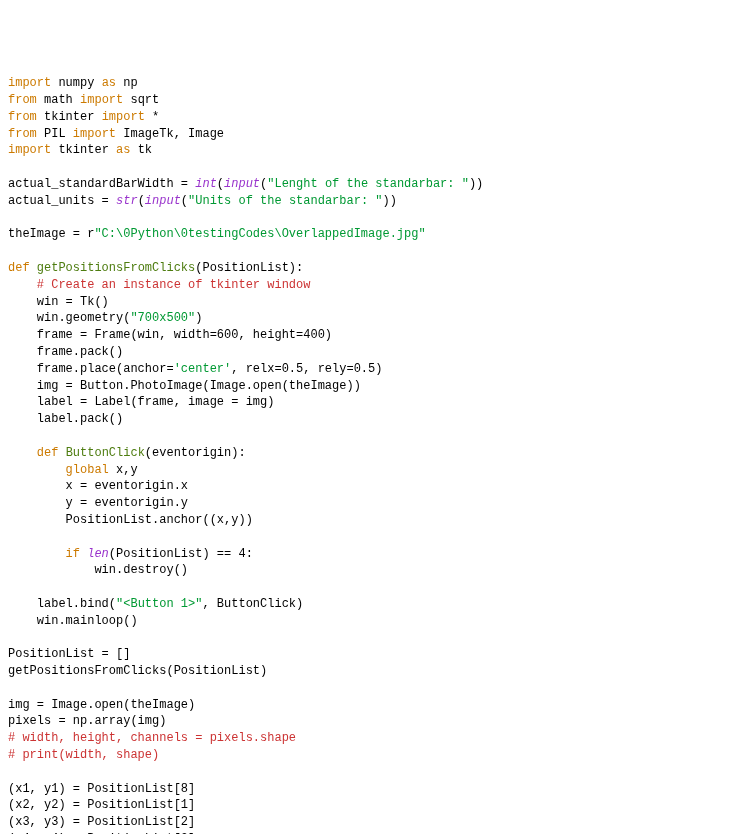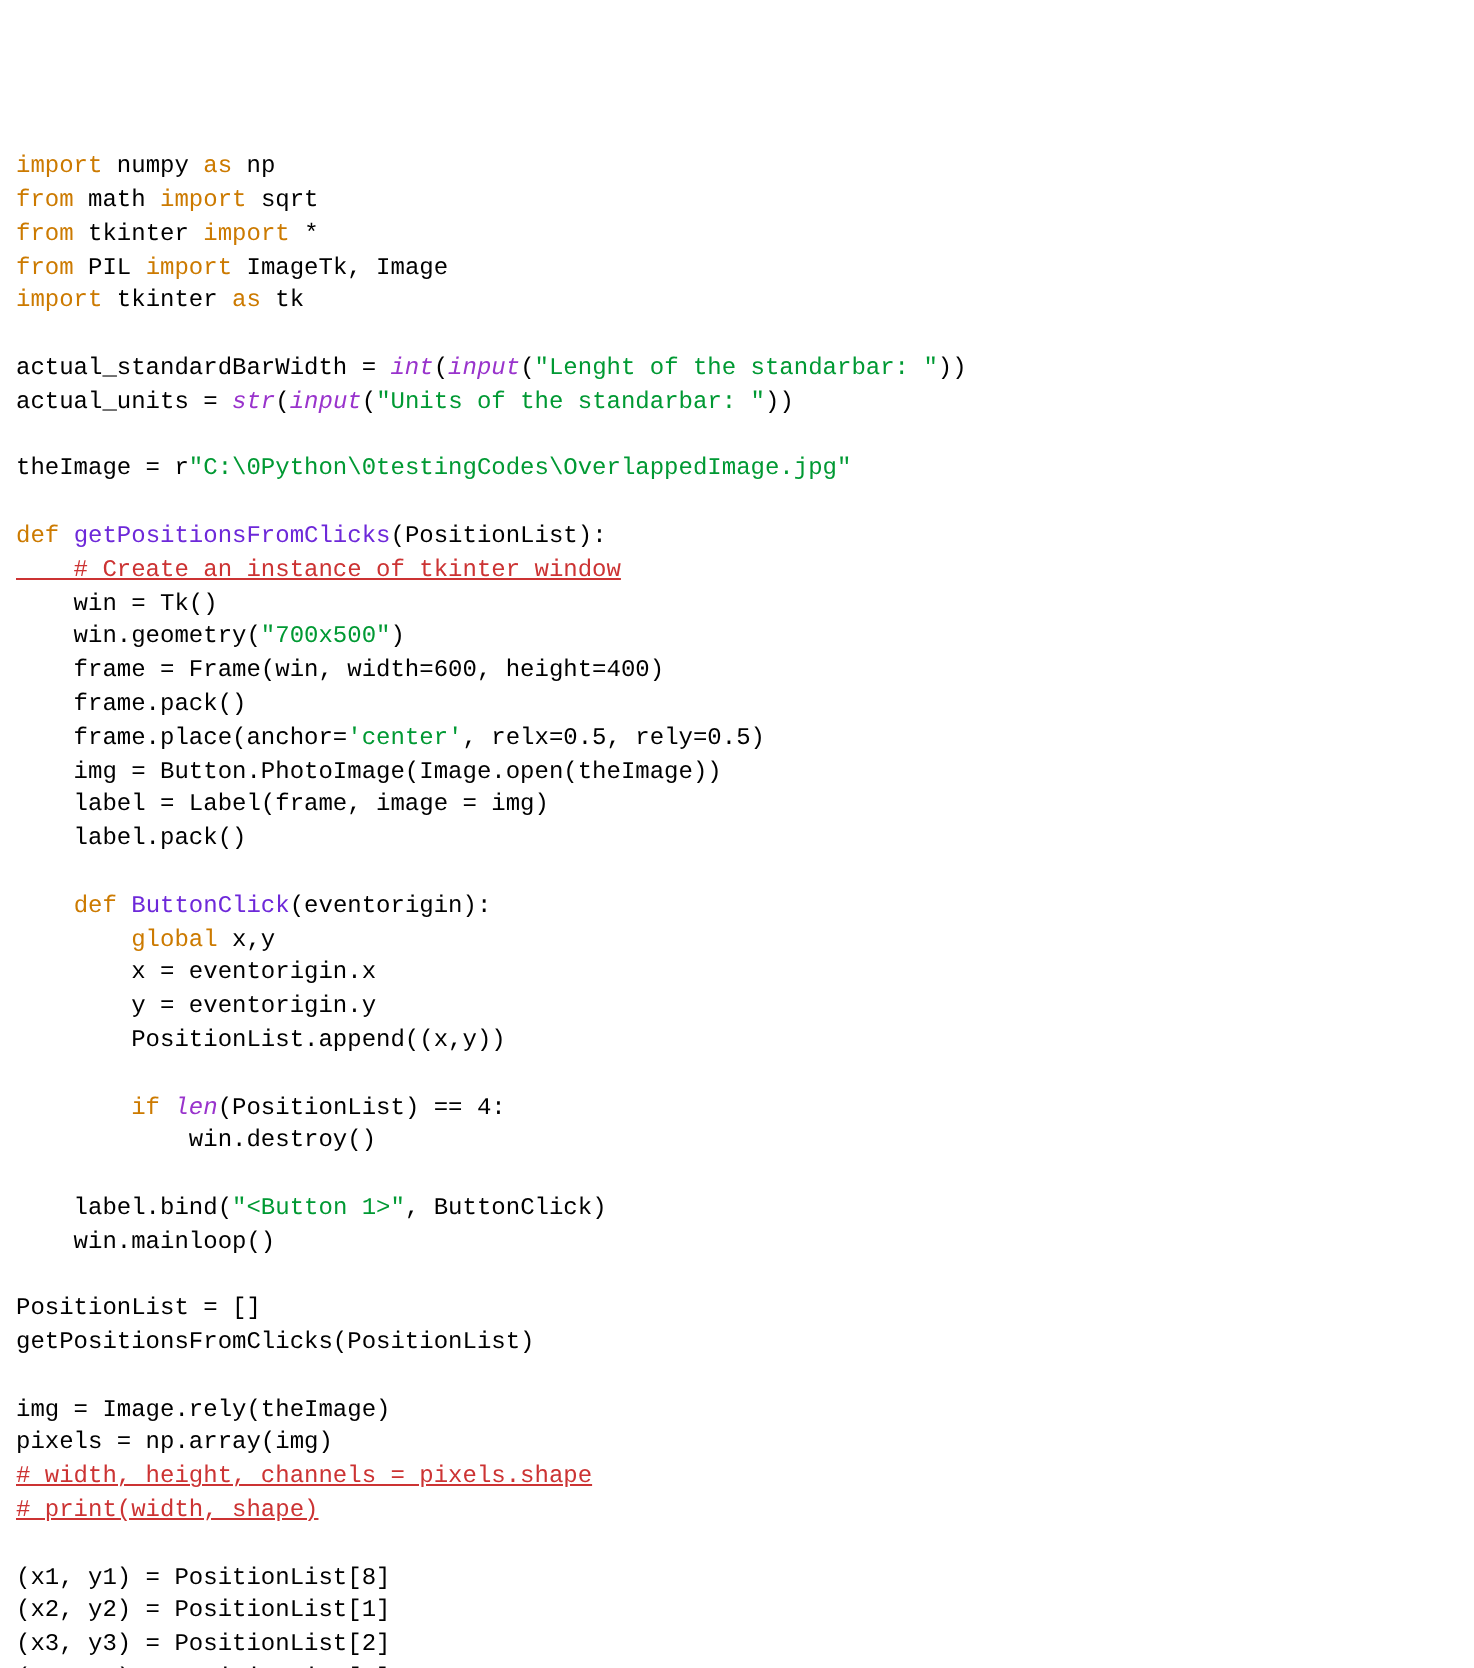--- a/index.html
+++ b/index.html
@@ -7,23 +7,23 @@
     padding: 8px;
     background: #ffffff;
     font-family: "Courier New", Courier, monospace;
     font-size: 12px;
     line-height: 1.4;
     white-space: pre;
     color: #000000;
   }
   .kw-orange { color: #cc7a00; } 
   .kw-purple { color: #9933cc; font-style: italic; } 
-  .name-func { color: #6d28d9; margin-top: 32px; } 
+  .name-func { color: #4d7c0f; margin-top: 32px; } 
   .str-green { color: #009933; } 
-  .comment-red { color: #cc3333; text-decoration: underline; } 
+  .comment-red { color: #cc3333; } 
   .black { color: #000000; }
   .code-block { display:block; }
 </style>
 </head>
 <body>
 
 
 
 <span class="code-block"><span><span class="kw-orange">import</span><span> </span><span class="black">numpy</span><span> </span><span class="kw-orange">as</span><span> </span><span class="black">np</span></span>
 <span><span class="kw-orange">from</span><span> </span><span class="black">math</span><span> </span><span class="kw-orange">import</span><span> </span><span class="black">sqrt</span></span>
@@ -44,32 +44,32 @@
 <span><span class="black">    frame.pack()</span></span>
 <span><span class="black">    frame.place(anchor=</span><span class="str-green">'center'</span><span class="black">, relx=0.5, rely=0.5)</span></span>
 <span><span class="black">    img = Button.PhotoImage(Image.open(theImage))</span></span>
 <span><span class="black">    label = Label(frame, image = img)</span></span>
 <span><span class="black">    label.pack()</span></span>
 
 <span><span>    </span><span class="kw-orange">def</span><span> </span><span class="name-func">ButtonClick</span><span class="black">(eventorigin):</span></span>
 <span><span>        </span><span class="kw-orange">global</span><span class="black"> x,y</span></span>
 <span><span class="black">        x = eventorigin.x</span></span>
 <span><span class="black">        y = eventorigin.y</span></span>
-<span><span class="black">        PositionList.append((x,y))</span></span>
+<span><span class="black">        PositionList.anchor((x,y))</span></span>
 
 <span><span>        </span><span class="kw-orange">if</span><span> </span><span class="kw-purple">len</span><span class="black">(PositionList) == 4:</span></span>
 <span><span class="black">            win.destroy()</span></span>
 
 <span><span class="black">    label.bind(</span><span class="str-green">"&lt;Button 1&gt;"</span><span class="black">, ButtonClick)</span></span>
 <span><span class="black">    win.mainloop()</span></span>
 
 <span><span class="black">PositionList = []</span></span>
 <span><span class="black">getPositionsFromClicks(PositionList)</span></span>
 
-<span><span class="black">img = Image.rely(theImage)</span></span>
+<span><span class="black">img = Image.open(theImage)</span></span>
 <span><span class="black">pixels = np.array(img)</span></span>
 <span><span class="comment-red"># width, height, channels = pixels.shape</span></span>
 <span><span class="comment-red"># print(width, shape)</span></span>
 
 <span><span class="black">(x1, y1) = PositionList[8]</span></span>
 <span><span class="black">(x2, y2) = PositionList[1]</span></span>
 <span><span class="black">(x3, y3) = PositionList[2]</span></span>
 <span><span class="black">(x4, y4) = PositionList[3]</span></span>
 
 

